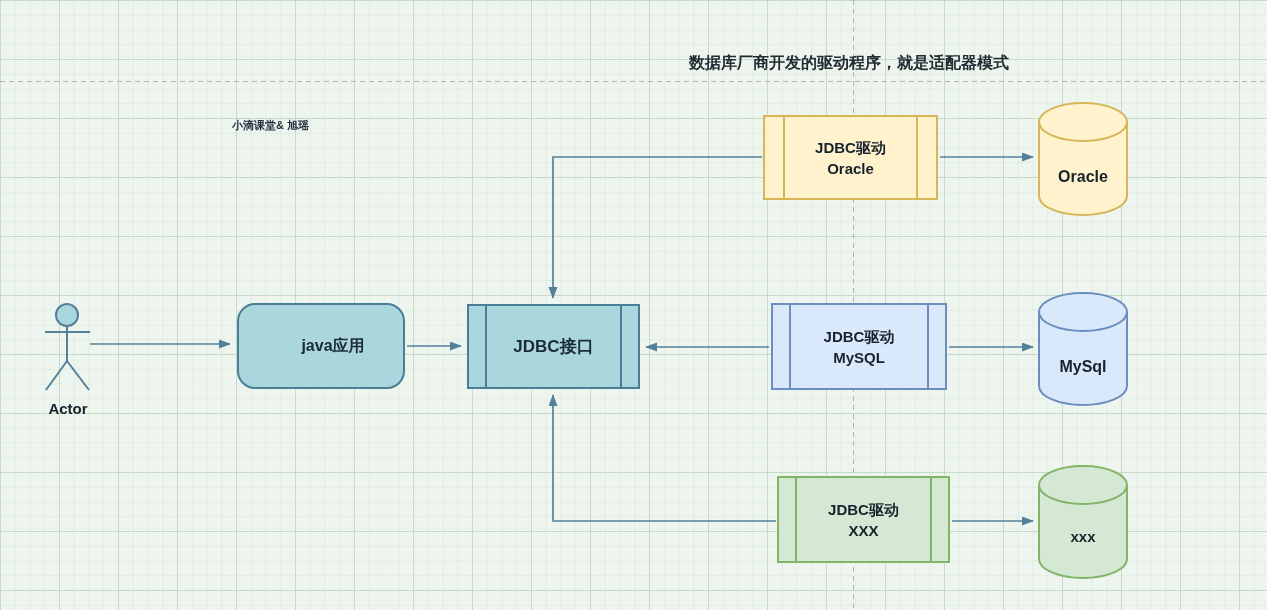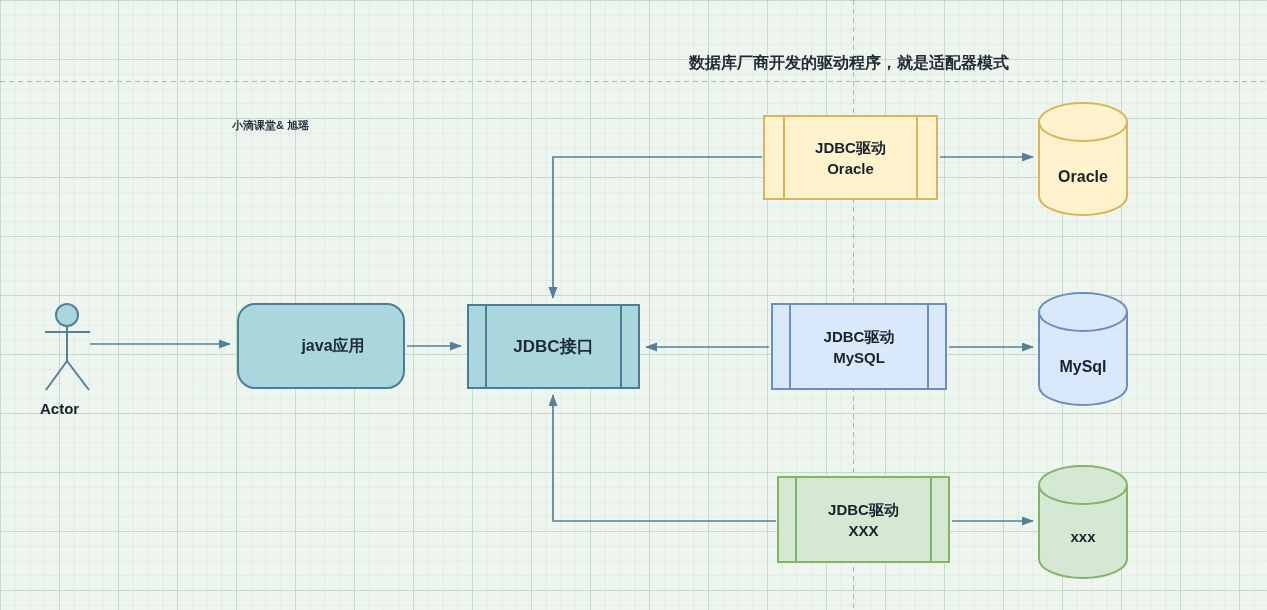--- a/index.html
+++ b/index.html
@@ -79,21 +79,21 @@
     </g>
     <g>
       <path d="M1039,485 a44,19 0 0 1 88,0 v74 a44,19 0 0 1 -88,0 z" fill="#d5e8d4" stroke="#82b366" stroke-width="2"></path>
       <path d="M1039,485 a44,19 0 0 0 88,0" fill="none" stroke="#82b366" stroke-width="2"></path>
     </g>
   </svg>
 
   <div class="annotation" style="left:689px;top:53px;font-size:16px;">数据库厂商开发的驱动程序，就是适配器模式</div>
   <div class="annotation" style="left:232px;top:118px;font-size:11px;font-weight:600;color:#243240;">小滴课堂&amp; 旭瑶</div>
 
-  <div class="annotation" style="left:40px;top:400px;width:56px;font-size:15px;color:#16222c;">Actor</div>
+  <div class="annotation" style="left:40px;top:400px;width:56px;text-align:center;font-size:15px;color:#16222c;">Actor</div>
 
   <div class="node rounded" style="left:237px;top:303px;width:168px;height:86px;">
     <span class="label" style="font-size:16px;padding-left:24px;">java应用</span>
   </div>
 
   <div class="node component teal" style="left:467px;top:304px;width:173px;height:85px;">
     <div class="vbar" style="left:16px;"></div>
     <div class="vbar" style="right:16px;"></div>
     <span class="label" style="font-size:17px;">JDBC接口</span>
   </div>

